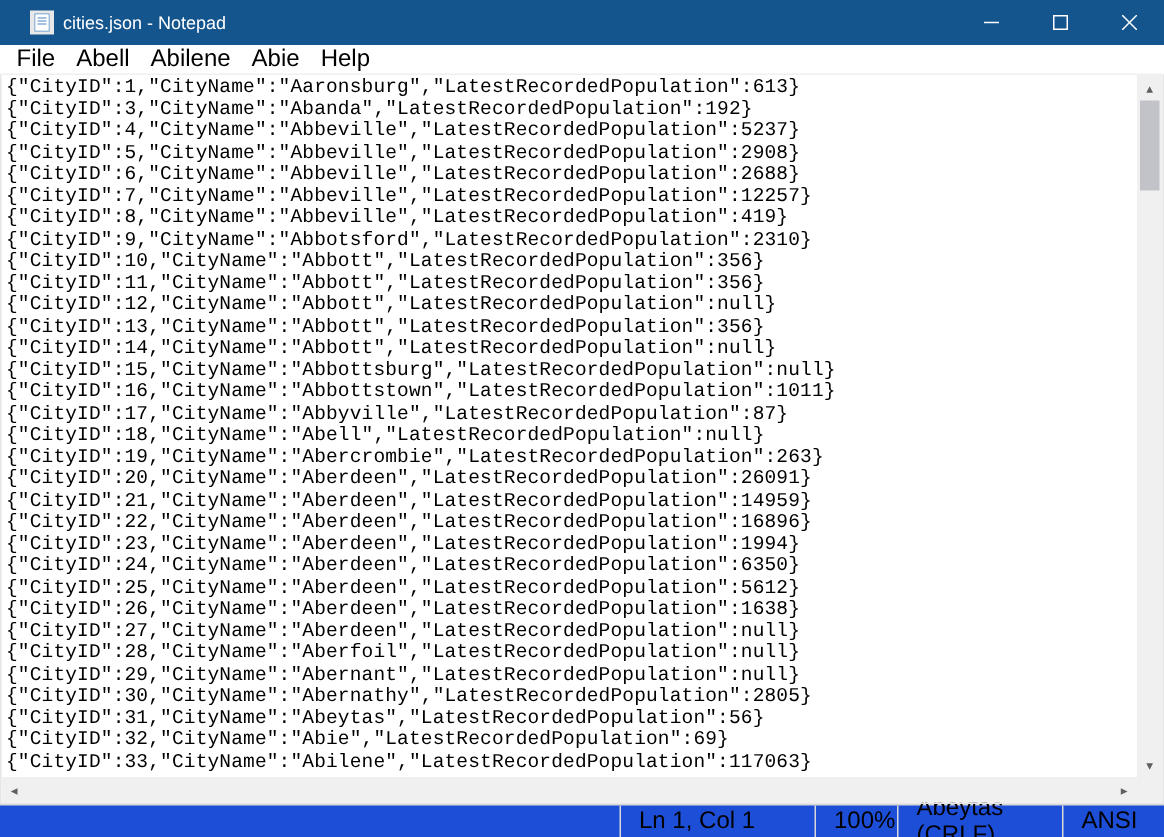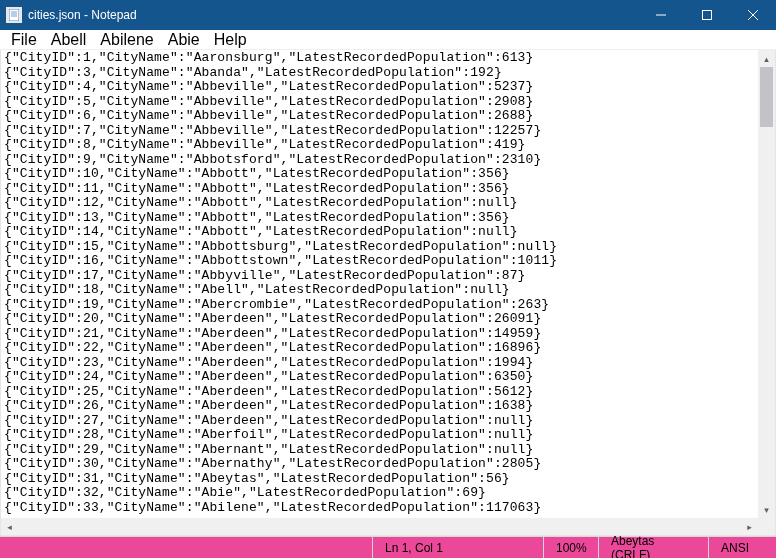--- a/index.html
+++ b/index.html
@@ -10,21 +10,21 @@
     overflow: hidden;
     width: 776px;
     height: 558px;
   }
   .titlebar {
     background: #15558e;
     color: #fff;
     height: 30px;
     display: flex;
     align-items: center;
-    padding-left: 6px;
+    padding-left: 20px;
   }
   .titlebar .icon {
     width: 16px; height: 16px;
     background: #e8e8e8;
     margin-right: 6px;
     display: inline-flex;
     align-items: center;
     justify-content: center;
   }
   .titlebar .icon svg { width: 10px; height: 12px; }
@@ -99,36 +99,36 @@
   }
   .scrollbar-h .arr.left { left: 0; }
   .scrollbar-h .arr.right { right: 0; }
   .corner {
     position: absolute; right: 0; bottom: 0;
     width: 17px; height: 17px;
     background: #f0f0f0;
   }
   .statusbar {
     height: 22px;
-    background: #ec4899;
+    background: #1d4ed8;
     display: flex;
     align-items: flex-start;
-    font-size: 12px;
+    font-size: 16px;
     border-top: 1px solid #d8d8d8;
   }
   .statusbar .cell {
     padding: 0 12px;
     border-left: 1px solid #d8d8d8;
     height: 100%;
     display: flex;
     align-items: center;
   }
   .statusbar .spacer { flex: 1; }
   .statusbar .cell.pos { width: 130px; }
-  .statusbar .cell.zoom { width: 55px; margin-left: 41px; }
+  .statusbar .cell.zoom { width: 55px; }
   .statusbar .cell.eol { width: 110px; }
   .statusbar .cell.enc { width: 68px; }
 </style>
 </head>
 <body>
 
 <div class="titlebar">
   <span class="icon">
     <svg viewBox="0 0 10 12">
         <rect x="0" y="0" width="10" height="12" fill="#fff" stroke="#4a88c7" stroke-width="1"></rect>

